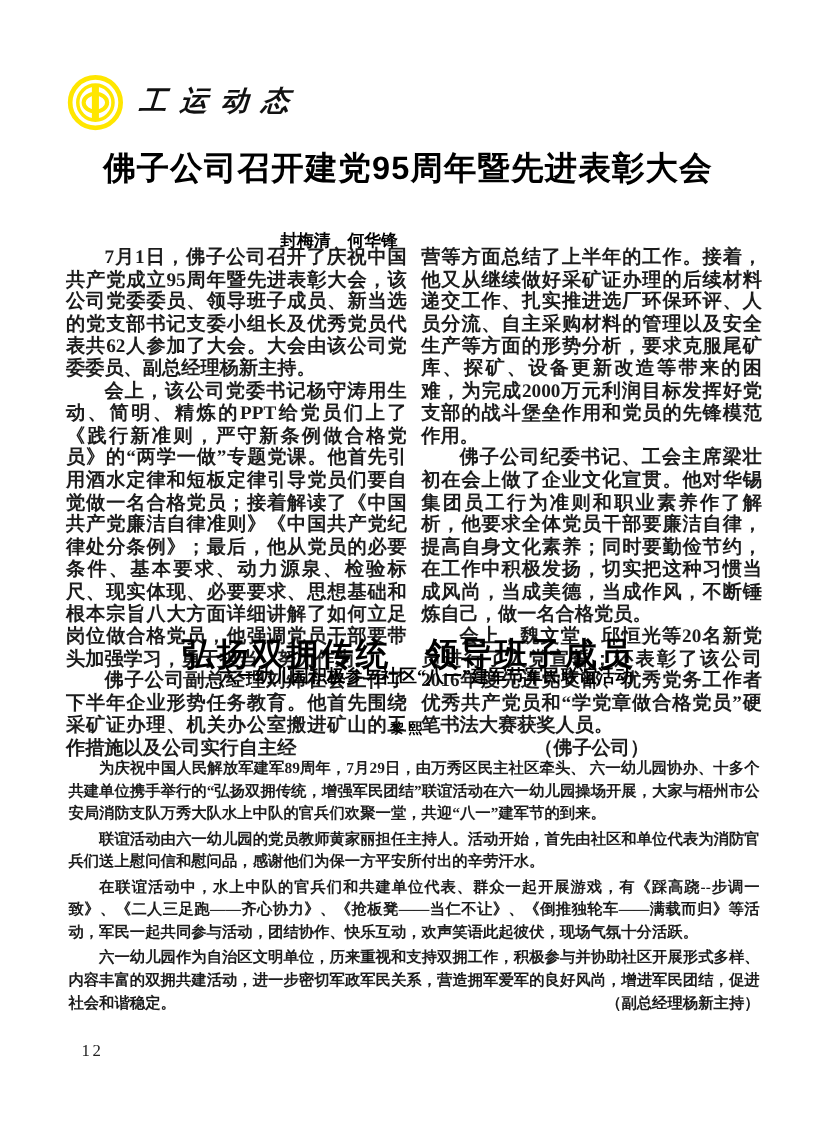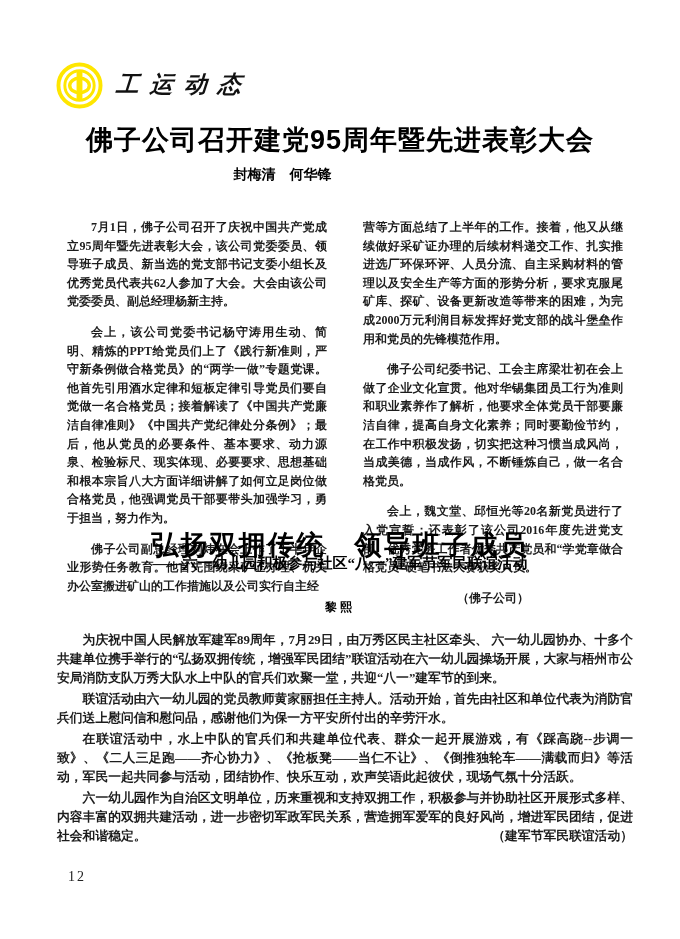--- a/index.html
+++ b/index.html
@@ -25,33 +25,33 @@
     padding-bottom:2px;
   }
   
   .a1-title{
     position:absolute;top:122px;left:0;width:680px;
     text-align:center;
     font-family:"Liberation Sans","DejaVu Sans",sans-serif;
     font-weight:bold;font-size:27px;letter-spacing:1px;color:#000;
   }
   .a1-authors{
-    position:absolute;top:166px;left:0;width:565px;
+    position:absolute;top:192px;left:0;width:565px;
     text-align:center;
     font-family:Liberation Serif, serif;
     font-weight:bold;font-size:14px;color:#000;
   }
   .a1-cols{
     position:absolute;top:206px;left:55px;width:580px;
     display:flex;gap:12px;
   }
   .col{width:284px;}
   .bodytext p{
-    margin:12px;
-    font-size:12px;line-height:18.6px;
+    margin:0;
+    font-size:16px;line-height:18.6px;
     text-align:justify;text-justify:inter-ideograph;
     text-indent:2em;
     font-weight:600;
   }
   .bodytext p.cont{text-indent:0;}
   .bodytext p.byline-r{text-align:center;text-indent:0;}
   
   .a2-title{
     position:absolute;top:527px;left:0;width:680px;
     text-align:center;
@@ -122,18 +122,18 @@
   </div>
 
   <div class="a2-title">弘扬双拥传统　领导班子成员</div>
   <div class="a2-subtitle">——六一幼儿园积极参与社区“八一”建军节军民联谊活动</div>
   <div class="a2-author">黎熙</div>
 
   <div class="a2-body">
     <p>为庆祝中国人民解放军建军89周年，7月29日，由万秀区民主社区牵头、 六一幼儿园协办、十多个共建单位携手举行的“弘扬双拥传统，增强军民团结”联谊活动在六一幼儿园操场开展，大家与梧州市公安局消防支队万秀大队水上中队的官兵们欢聚一堂，共迎“八一”建军节的到来。</p>
     <p>联谊活动由六一幼儿园的党员教师黄家丽担任主持人。活动开始，首先由社区和单位代表为消防官兵们送上慰问信和慰问品，感谢他们为保一方平安所付出的辛劳汗水。</p>
     <p>在联谊活动中，水上中队的官兵们和共建单位代表、群众一起开展游戏，有《踩高跷--步调一致》、《二人三足跑——齐心协力》、《抢板凳——当仁不让》、《倒推独轮车——满载而归》等活动，军民一起共同参与活动，团结协作、快乐互动，欢声笑语此起彼伏，现场气氛十分活跃。</p>
-    <p><span>六一幼儿园作为自治区文明单位，历来重视和支持双拥工作，积极参与并协助社区开展形式多样、内容丰富的双拥共建活动，进一步密切军政军民关系，营造拥军爱军的良好风尚，增进军民团结，促进社会和谐稳定。</span><span class="byline-float">（建军节军民联谊活动）</span></p>
+    <p><span>六一幼儿园作为自治区文明单位，历来重视和支持双拥工作，积极参与并协助社区开展形式多样、内容丰富的双拥共建活动，进一步密切军政军民关系，营造拥军爱军的良好风尚，增进军民团结，促进社会和谐稳定。</span><span class="byline-float">（副总经理杨新主持）</span></p>
   </div>
 
   <div class="pageno">12</div>
 
 </div>
 
 </body></html>

